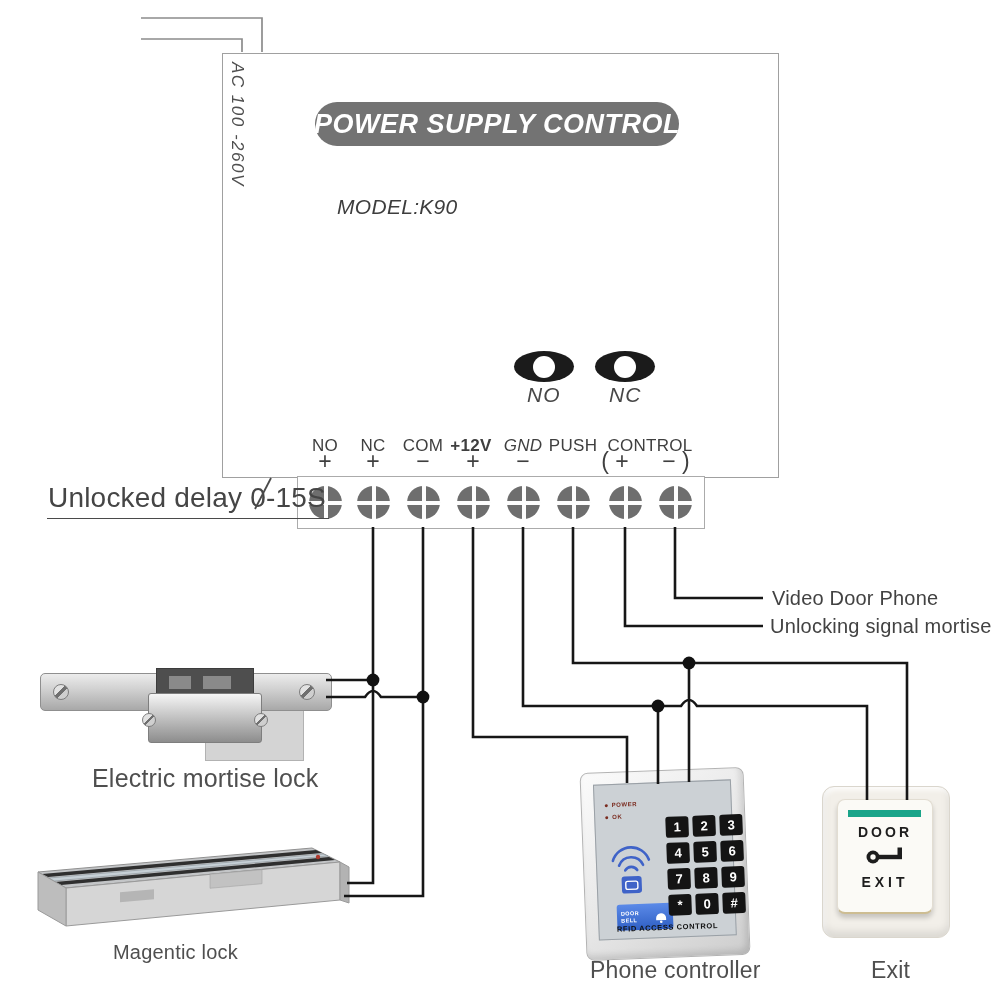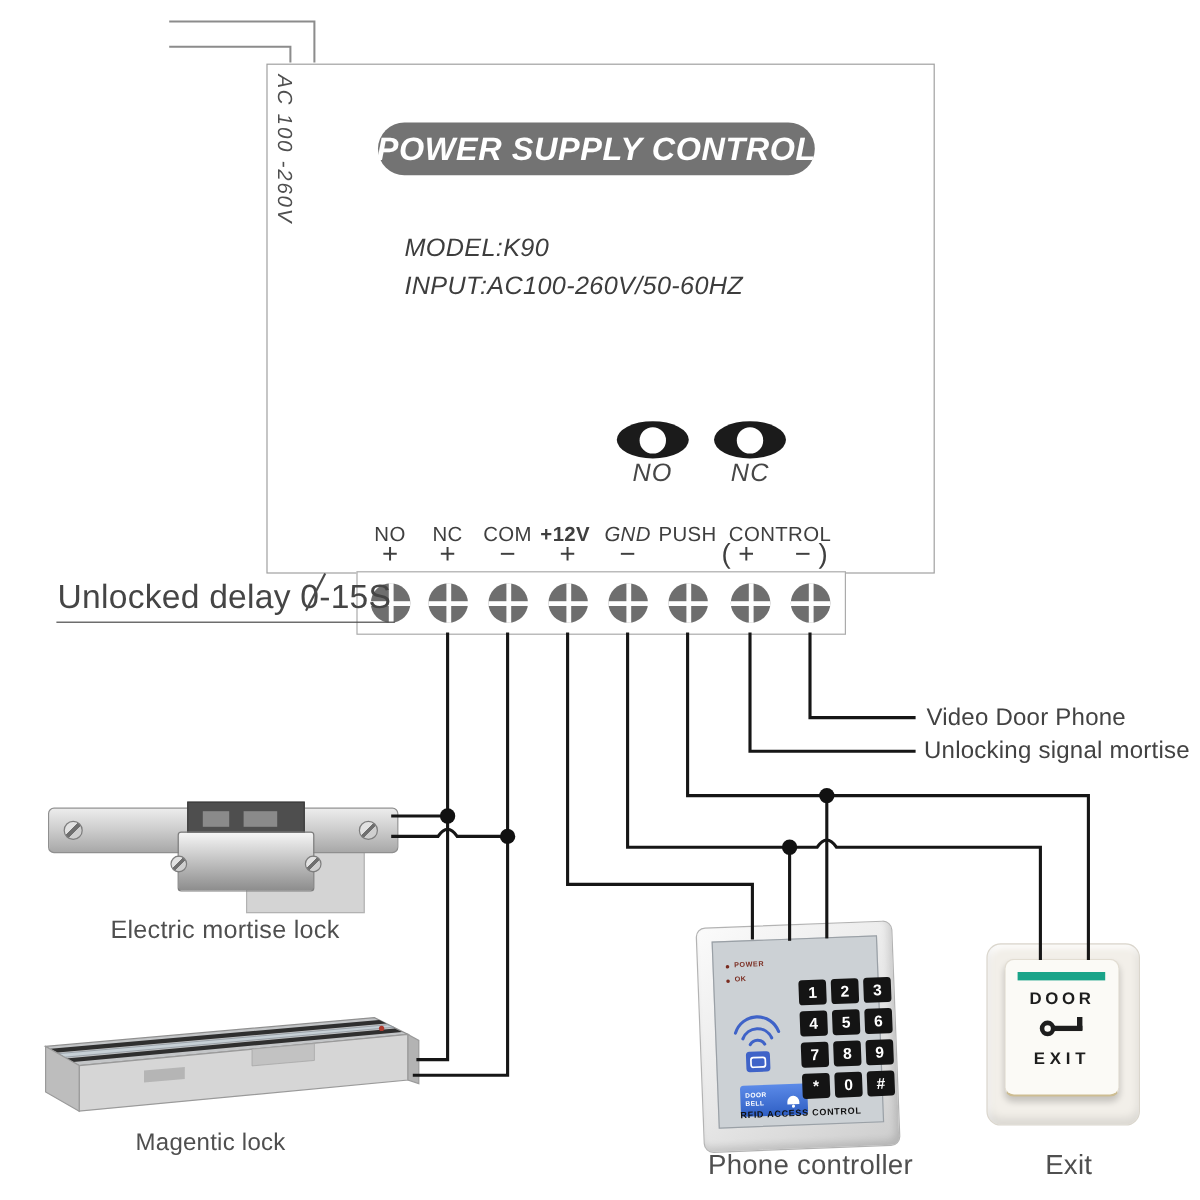--- a/index.html
+++ b/index.html
@@ -74,21 +74,20 @@
 </head>
 <body>
 
 <div class="abs psu-box"></div>
 <div class="abs ac-label">AC 100 -260V</div>
 <div class="abs title-pill">
   <span>POWER SUPPLY CONTROL</span>
 </div>
 <div class="abs specs">
   <div>MODEL:K90</div>
-  <div>INPUT:AC100-260V/50-60HZ</div>
 </div>
 
 <div class="abs jumper" style="left:514px;top:351px;">
     <i></i>
   </div>
 <div class="abs jumper" style="left:595px;top:351px;">
     <i></i>
   </div>
 <div class="abs jlabel" style="left:527px;top:383px;">NO</div>
 <div class="abs jlabel" style="left:609px;top:383px;">NC</div>
@@ -133,21 +132,21 @@
   <div class="abs m-latch">
     <div class="abs m-cavity">
       <div class="abs m-slot" style="left:12px;width:22px;"></div>
       <div class="abs m-slot" style="left:46px;width:28px;"></div>
     </div>
     <div class="abs m-bracket"></div>
     <div class="abs m-screw" style="left:-6px;top:48px;width:12px;height:12px;"></div>
     <div class="abs m-screw" style="left:106px;top:48px;width:12px;height:12px;"></div>
   </div>
 </div>
-<div class="abs caption" style="left:92px;top:764px;font-size:21px;">Electric mortise lock</div>
+<div class="abs caption" style="left:92px;top:764px;font-size:25px;">Electric mortise lock</div>
 
 <svg class="abs" style="left:30px;top:838px;" width="330" height="110" viewBox="0 0 330 110">
   <polygon points="8,34 282,10 310,24 36,50" fill="#c3c5c7" stroke="#909090" stroke-width="1"></polygon>
   <polygon points="12,36 286,12 292,15 18,39" fill="#2f2f2f"></polygon>
   <polygon points="19,40 293,16 298,18 24,43" fill="#c7d0d6" stroke="#8a939a" stroke-width="0.6"></polygon>
   <polygon points="25,44 299,19 305,22 31,47" fill="#2f2f2f"></polygon>
   <circle cx="288" cy="19" r="2.2" fill="#b03a2e"></circle>
   <polygon points="36,50 310,24 310,62 36,88" fill="#d6d6d6" stroke="#9a9a9a" stroke-width="1"></polygon>
   <polygon points="8,34 36,50 36,88 8,72" fill="#bdbdbd" stroke="#9a9a9a" stroke-width="1"></polygon>
   <polygon points="310,24 319,29 319,65 310,62" fill="#b3b3b3" stroke="#9a9a9a" stroke-width="1"></polygon>

